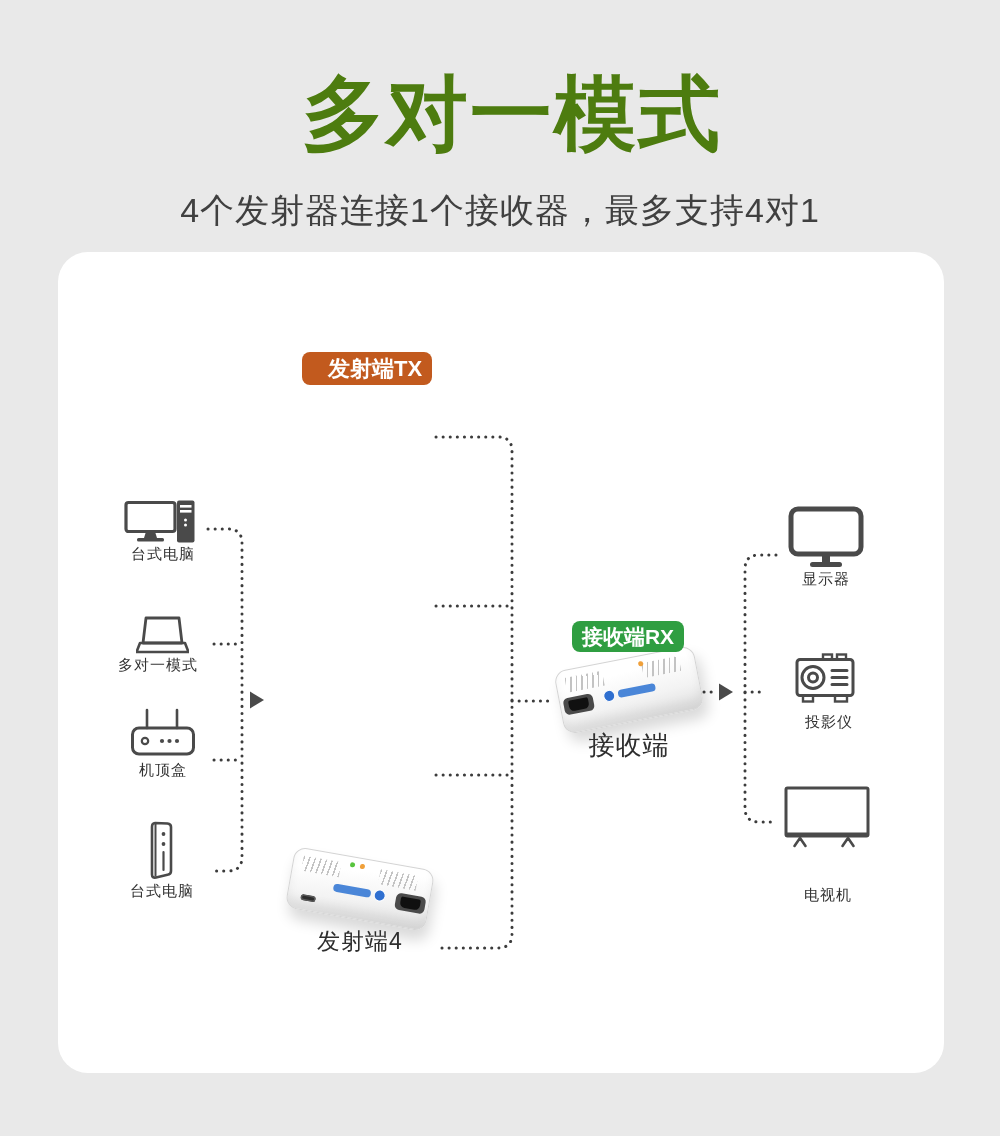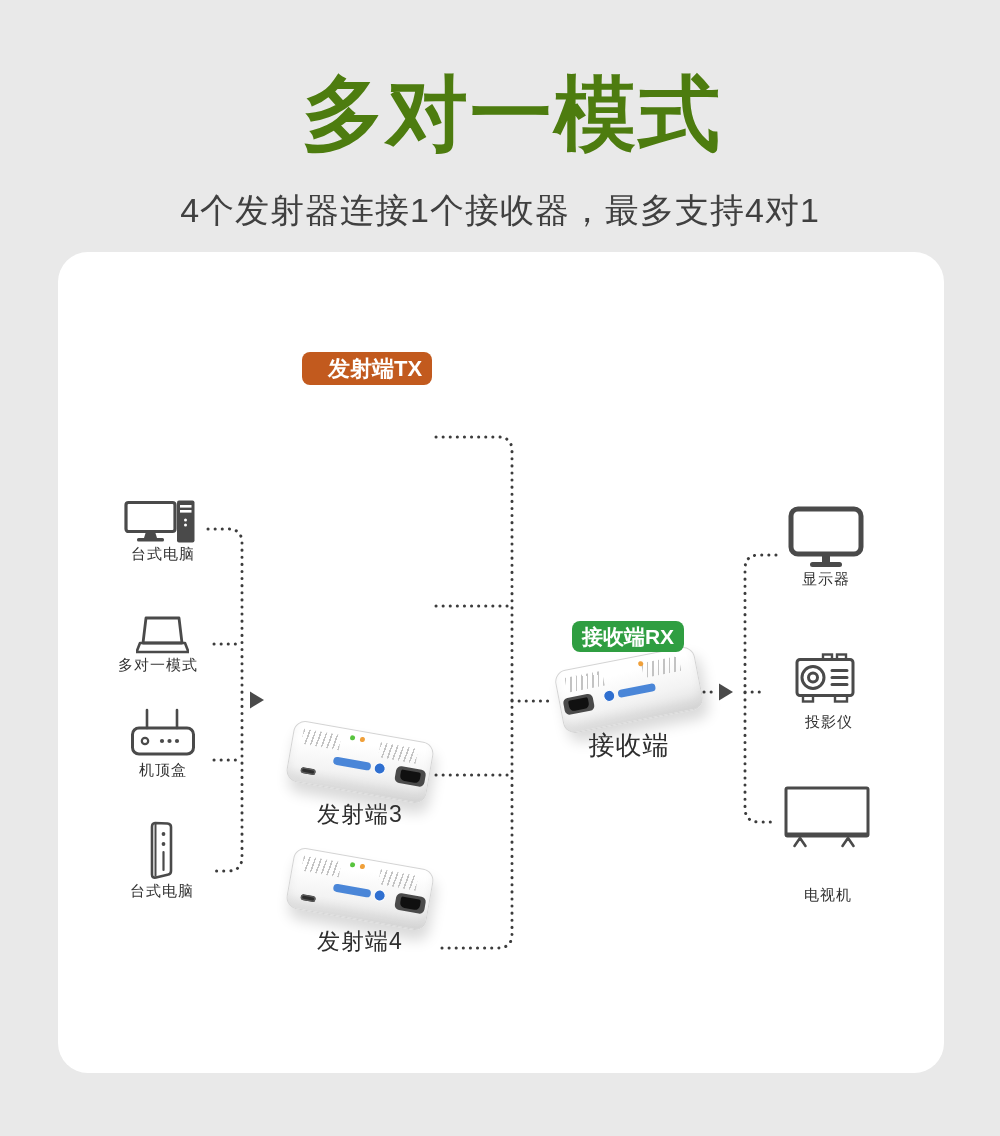--- a/index.html
+++ b/index.html
@@ -103,37 +103,20 @@
     <path d="M12,2 L24.5,2.5 Q28,2.8 28,6 L28,50 Q28,53.5 24.5,53.8 L13,56.5 Q9,57.3 9,53.5 L9,6 Q9,2 12,2 Z" fill="none" stroke="#4a4a4a" stroke-width="2.6" stroke-linejoin="round"></path>
     <path d="M12.5,3 V55.5" stroke="#4a4a4a" stroke-width="2"></path>
     <circle cx="20.5" cy="13" r="1.9" fill="#4a4a4a"></circle>
       <circle cx="20.5" cy="23" r="1.9" fill="#4a4a4a"></circle>
     <path d="M20.5,31 V49" stroke="#4a4a4a" stroke-width="2.2" stroke-linecap="round"></path>
   </svg>
   <div class="side-label" style="left:92px;top:882px">台式电脑</div>
 
 
 
-  <div class="unit" style="left:283px;top:721px;width:154px;height:110px">
-    <div class="device tx-rot" style="left:6px;top:10px">
-      <div class="dev-body">
-        <div class="vents v-left"></div>
-        <div class="vents v-right"></div>
-        <div class="led led-g"></div>
-        <div class="led led-o"></div>
-        <div class="logo">
-            <span class="logo-bar"></span>
-            <span class="logo-dot"></span>
-          </div>
-        <div class="hdmi"></div>
-        <div class="usbc"></div>
-      </div>
-    </div>
-    <div class="dev-label" style="top:78px">发射端3</div>
-  </div>
 
   <div class="unit" style="left:283px;top:848px;width:154px;height:110px">
     <div class="device tx-rot" style="left:6px;top:10px">
       <div class="dev-body">
         <div class="vents v-left"></div>
         <div class="vents v-right"></div>
         <div class="led led-g"></div>
         <div class="led led-o"></div>
         <div class="logo">
             <span class="logo-bar"></span>

